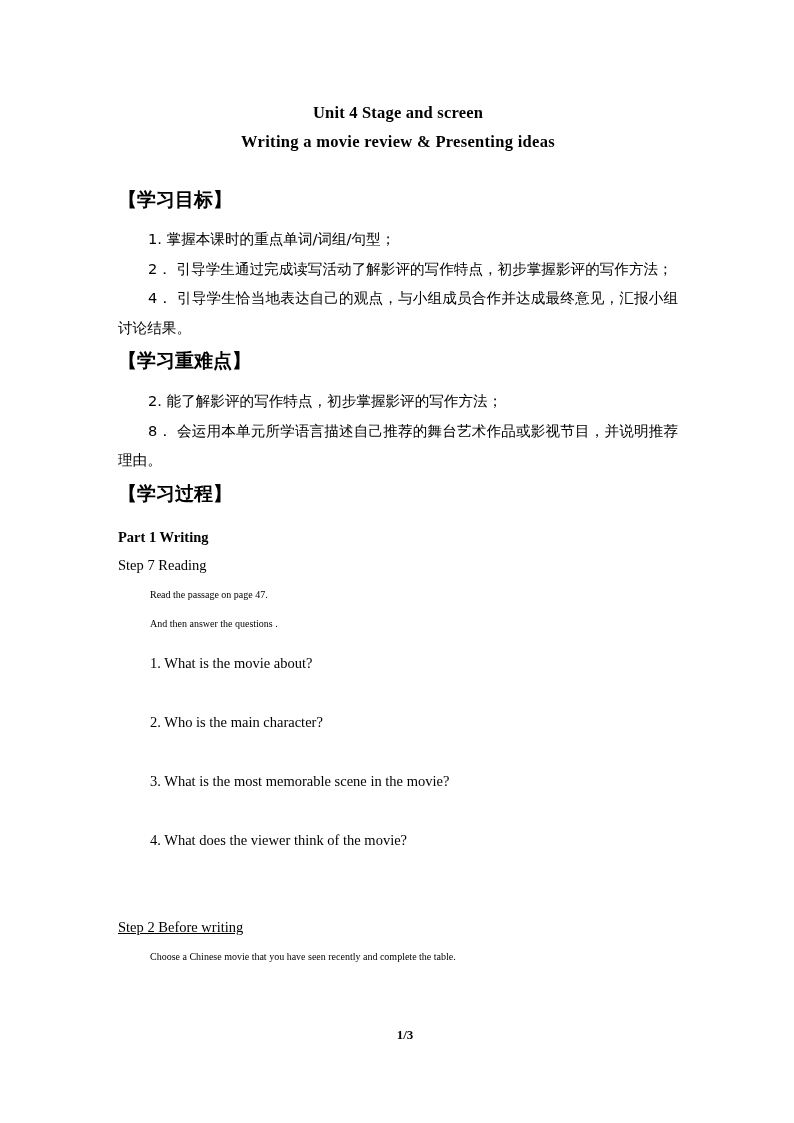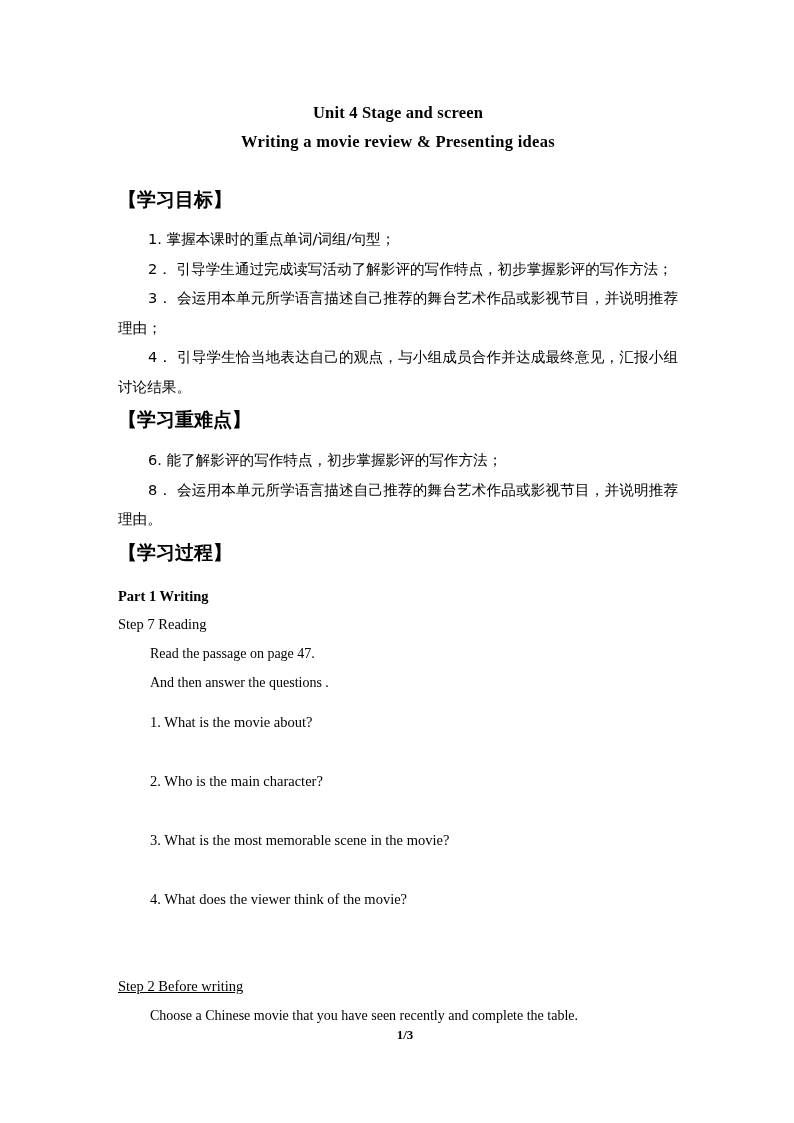--- a/index.html
+++ b/index.html
@@ -95,21 +95,21 @@
   .en-step {
     font-family: "Liberation Serif", "DejaVu Serif", serif;
     font-size: 14.5px;
     line-height: 29px;
     margin: 0;
     white-space: nowrap;
   }
   .en-step.step2 { margin-top: 58px; text-decoration: underline; }
   .en-line {
     font-family: "Liberation Serif", "DejaVu Serif", serif;
-    font-size: 14px;
+    font-size: 10px;
     line-height: 29px;
     margin: 0;
     padding-left: 32px;
     white-space: nowrap;
   }
   .en-q {
     font-family: "Liberation Serif", "DejaVu Serif", serif;
     font-size: 14.5px;
     line-height: 29px;
     margin: 0;
@@ -141,27 +141,26 @@
 
     <div class="doc-title">
       <span class="tline l1">Unit 4 Stage and screen</span>
       <span class="tline l2">Writing  a movie review &amp; Presenting ideas</span>
     </div>
 
     <div class="section-head sh-gap-1">【学习目标】</div>
     <div class="cn-list cn-block-1">
       <p class="cn-item">1. 掌握本课时的重点单词/词组/句型；</p>
       <p class="cn-item">2． 引导学生通过完成读写活动了解影评的写作特点，初步掌握影评的写作方法；</p>
-      <p class="cn-item">3． 会运用本单元所学语言描述自己推荐的舞台艺术作品或影视节目，并说明推荐理由；</p>
       <p class="cn-item">4． 引导学生恰当地表达自己的观点，与小组成员合作并达成最终意见，汇报小组讨论结果。</p>
     </div>
 
     <div class="section-head sh-gap-2">【学习重难点】</div>
     <div class="cn-list cn-block-2">
-      <p class="cn-item">6. 能了解影评的写作特点，初步掌握影评的写作方法；</p>
+      <p class="cn-item">2. 能了解影评的写作特点，初步掌握影评的写作方法；</p>
       <p class="cn-item">8． 会运用本单元所学语言描述自己推荐的舞台艺术作品或影视节目，并说明推荐理由。</p>
     </div>
 
     <div class="section-head sh-gap-3">【学习过程】</div>
 
     <div class="en-part">Part 1 Writing</div>
     <div class="en-step">Step 7 Reading</div>
     <div class="en-line">Read the passage on page 47.</div>
     <div class="en-line">And then answer the questions .</div>
 

